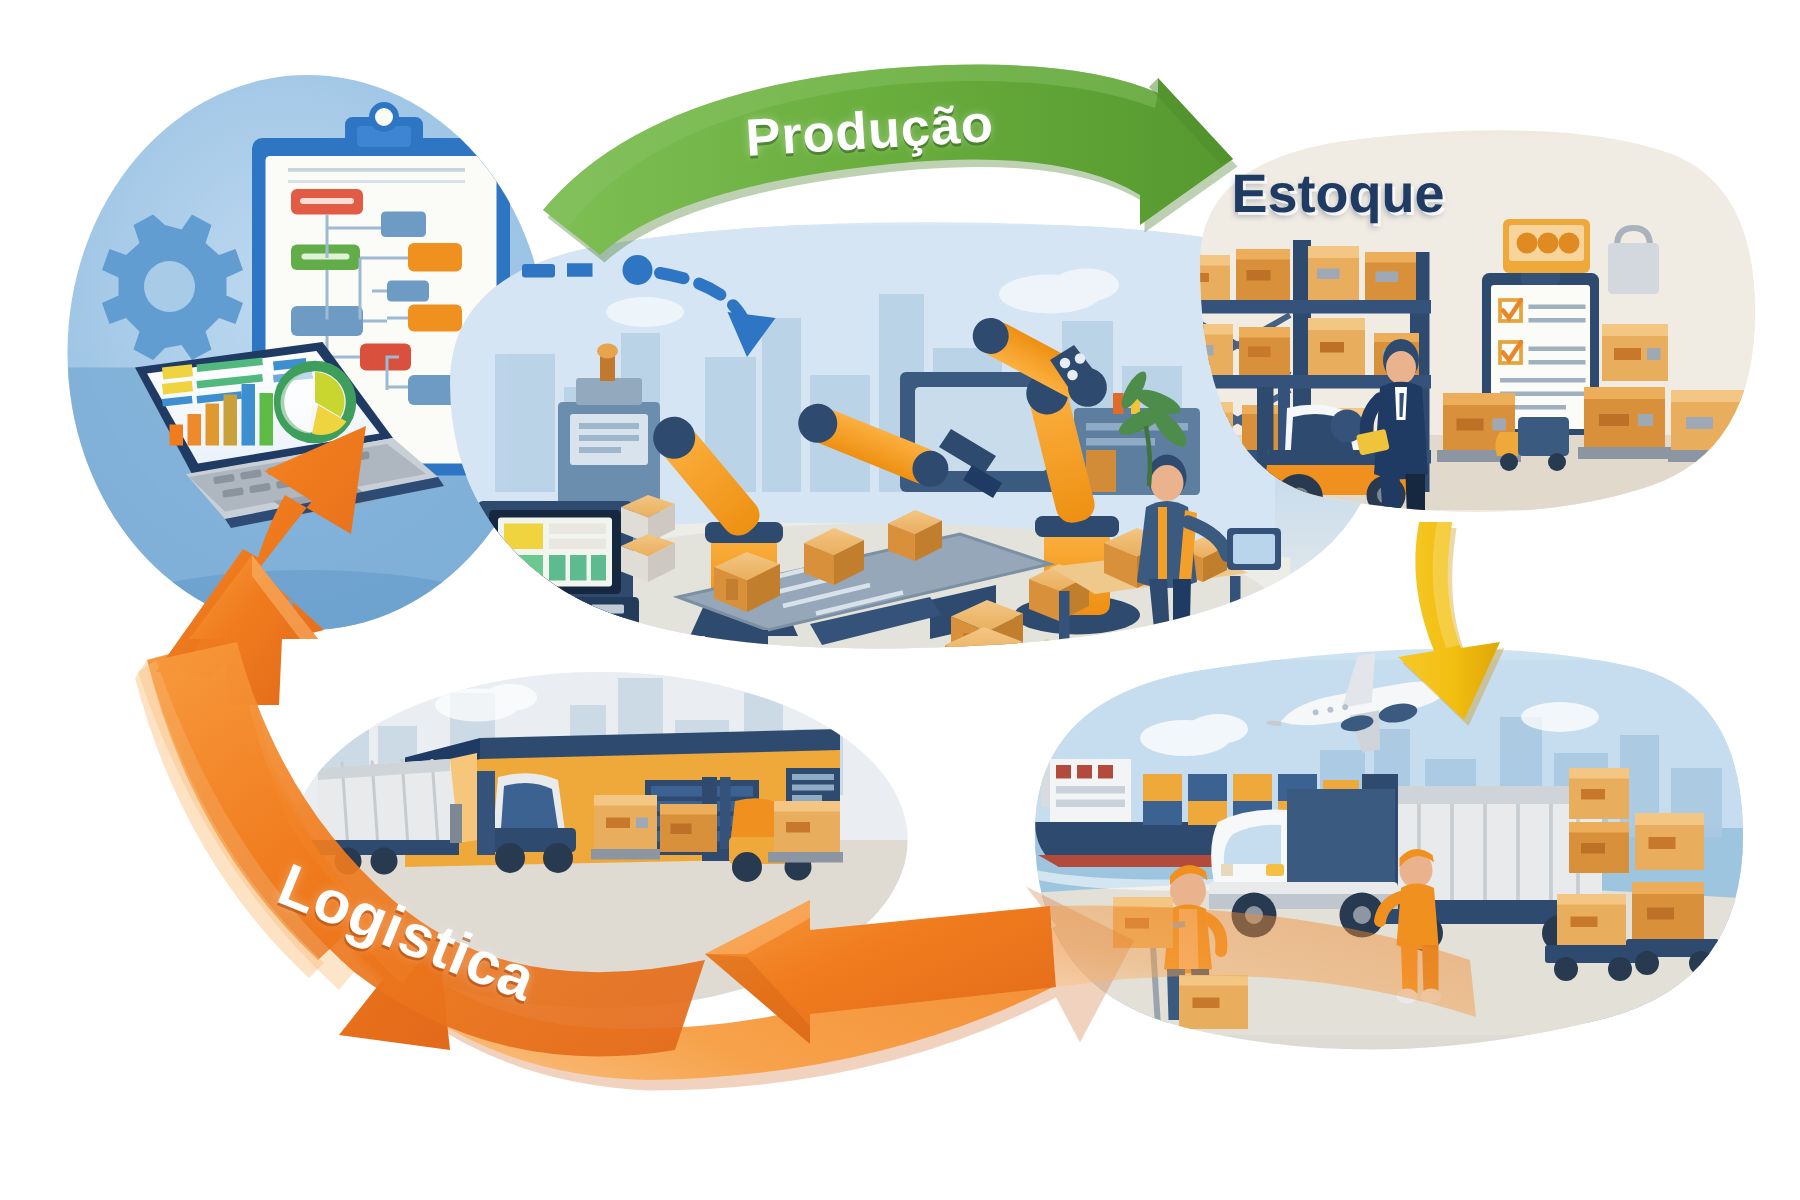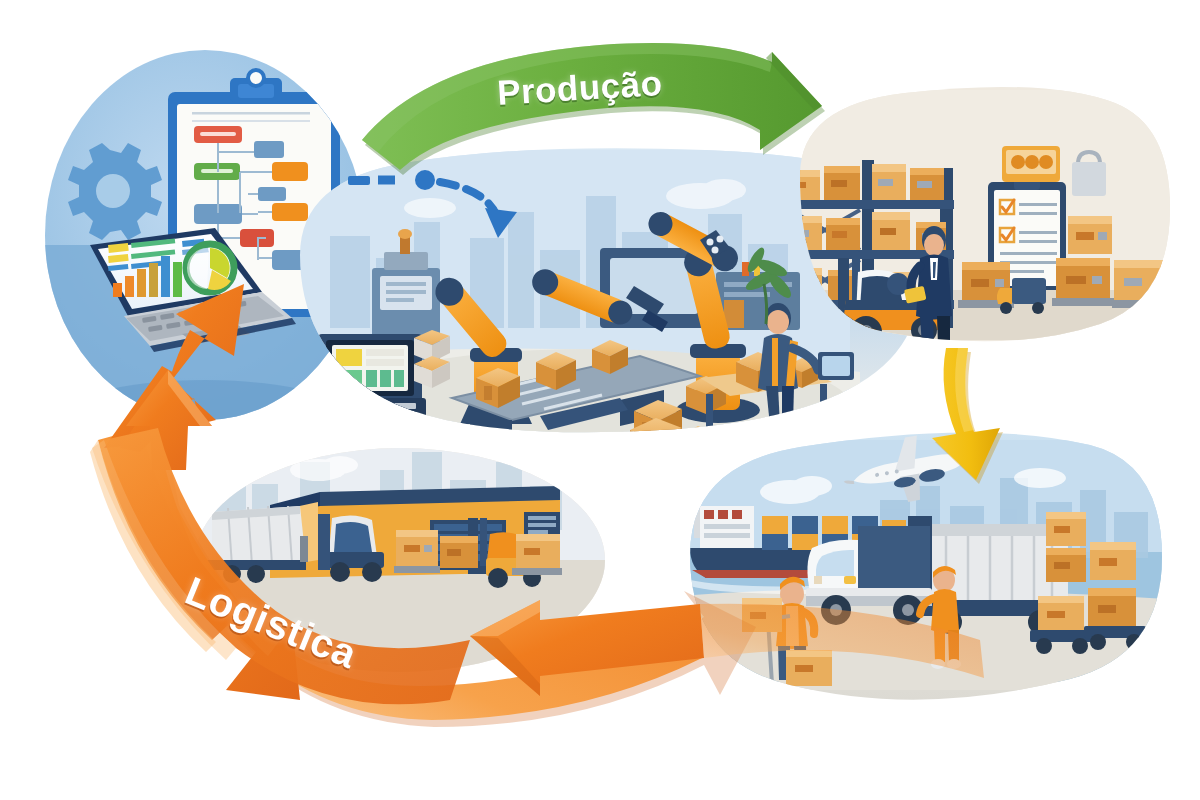--- a/index.html
+++ b/index.html
@@ -933,16 +933,17 @@
 
       <path d="M700 604 Q860 600 980 640 L984 678 Q856 636 704 658 Z" fill="url(#gOrangeFade)" opacity=".45"></path>
 
       <path d="M104 440 Q150 572 236 648 Q330 720 450 700 L470 640 Q340 668 262 600 Q186 534 158 428 Z" fill="url(#gOrange)" opacity=".92"></path>
       <path d="M104 440 Q150 572 236 648 L226 660 Q134 576 92 448 Z" fill="#FBBE7A" opacity=".4"></path>
     </g>
   </svg>
 
   <div class="lbl" id="lbl-producao">Produção</div>
 
+  <div class="lbl" id="lbl-estoque">Estoque</div>
 
   <div class="lbl" id="lbl-logistica">Logistica</div>
 
 </div>
 
 </body></html>

